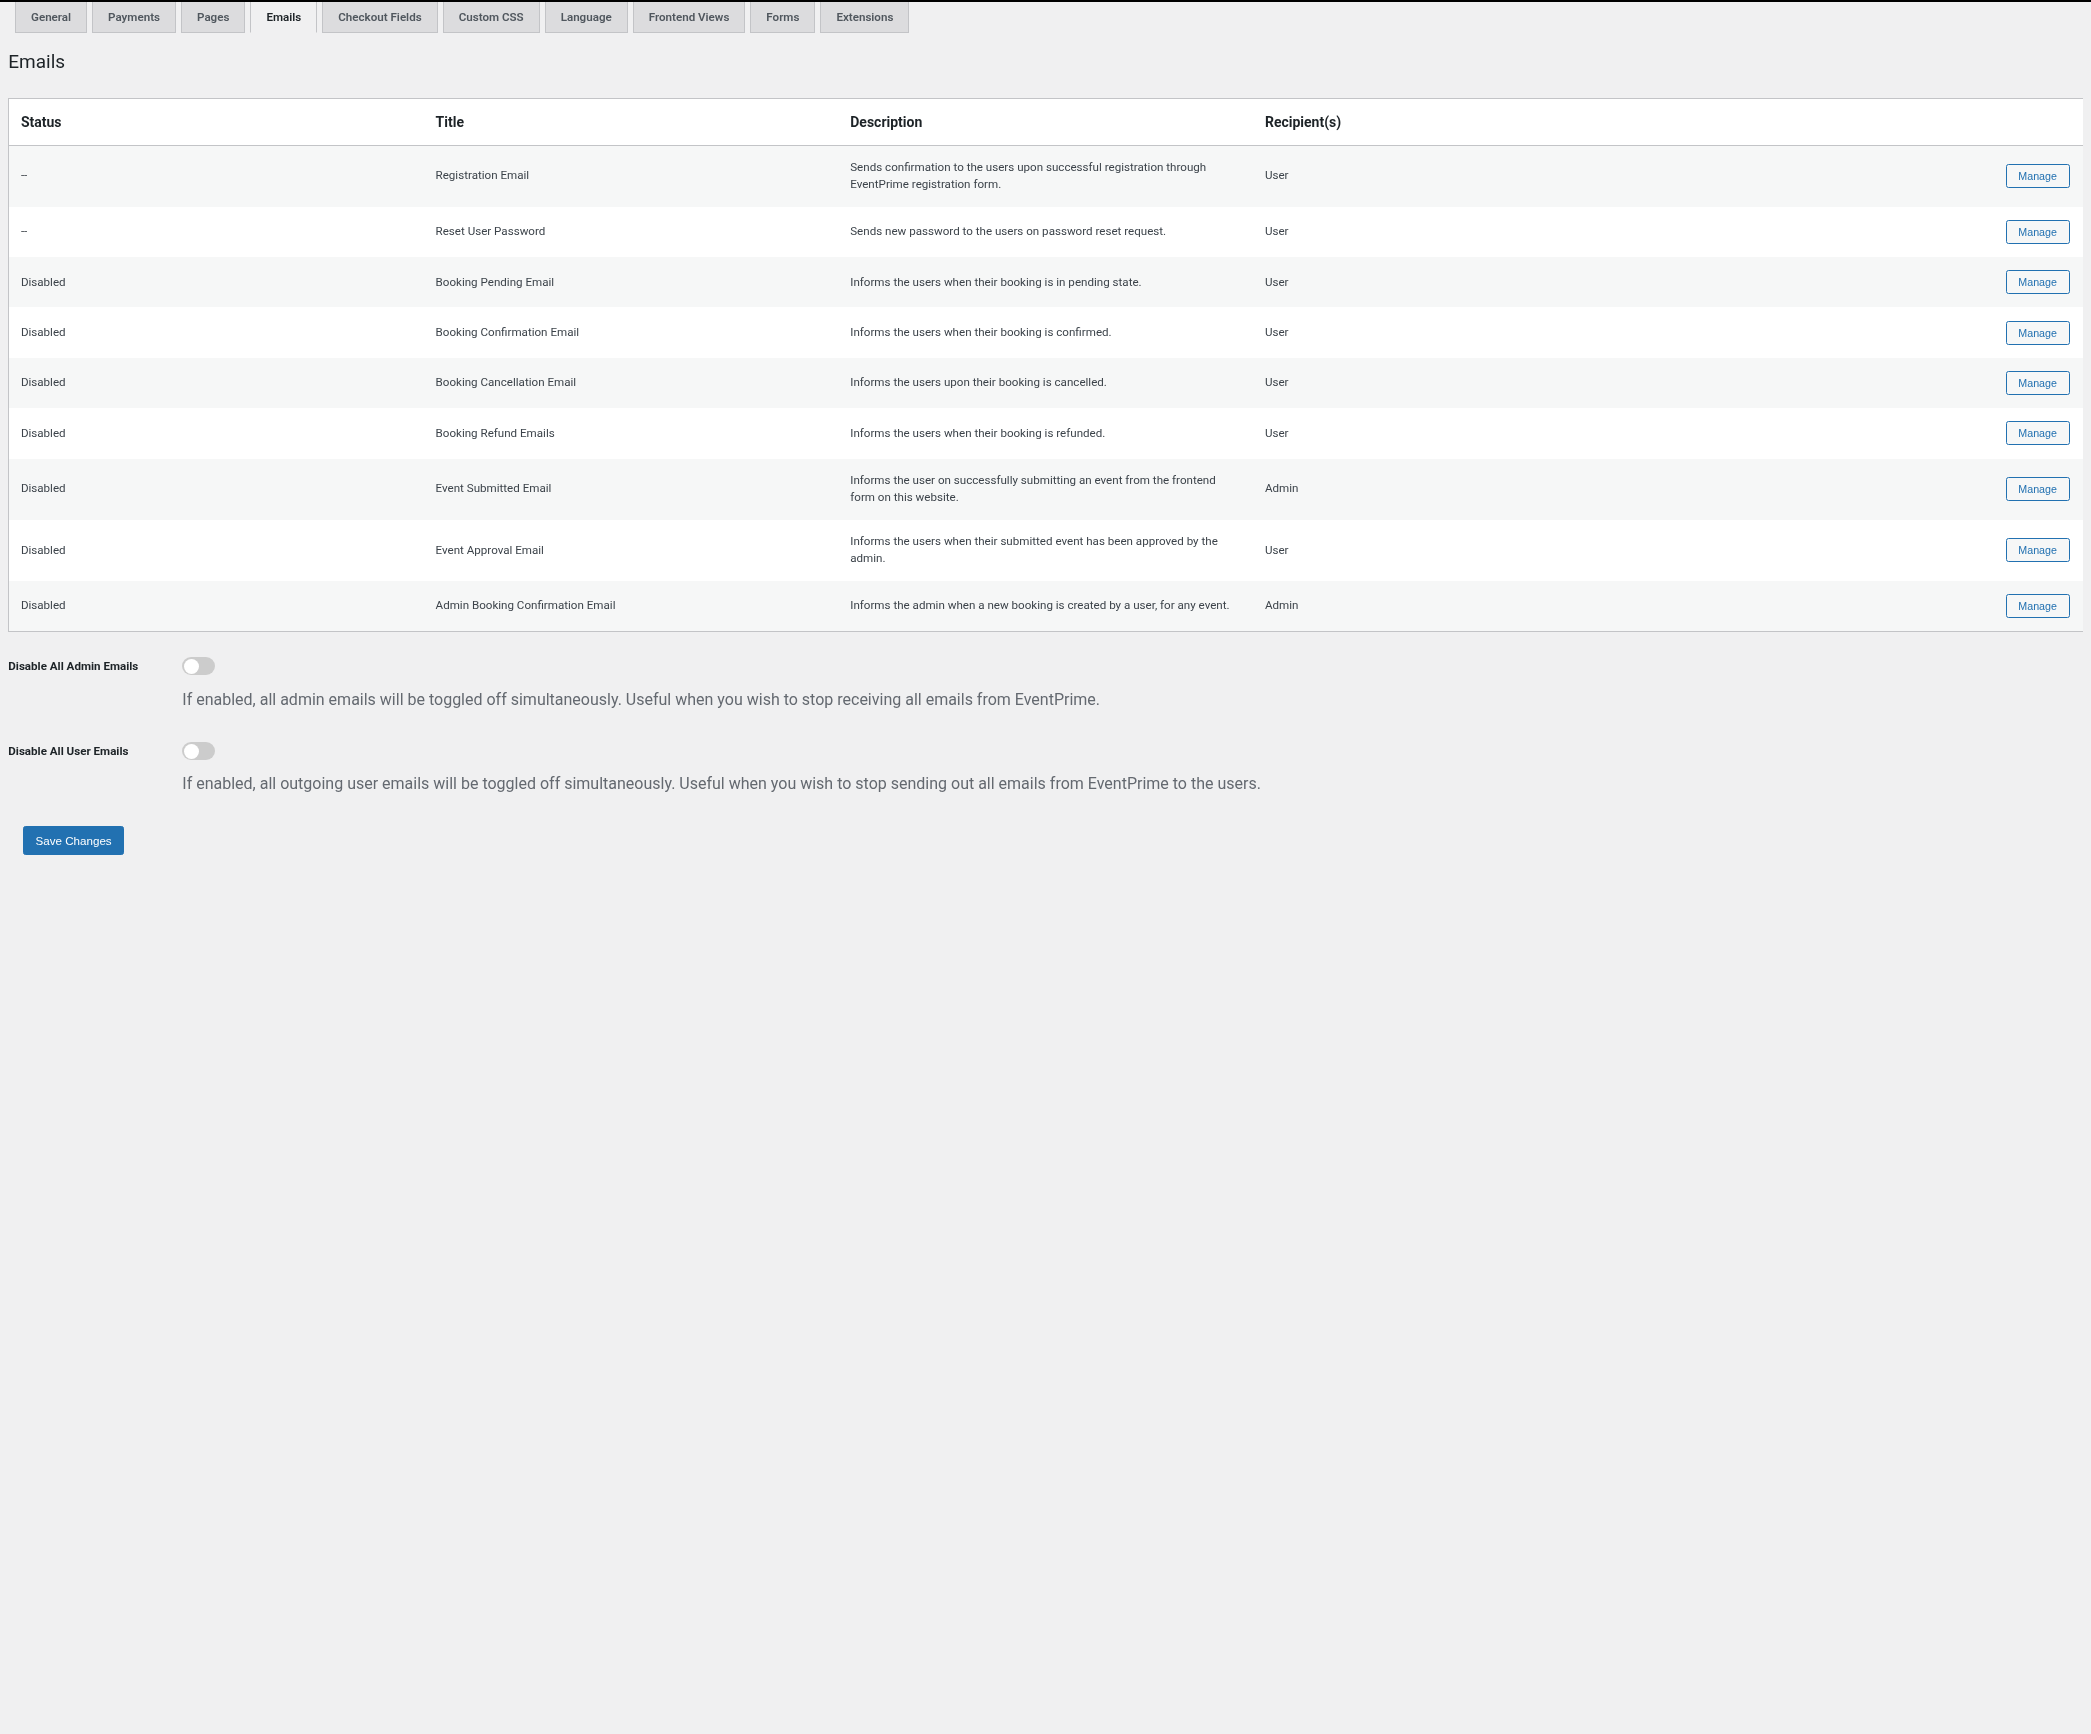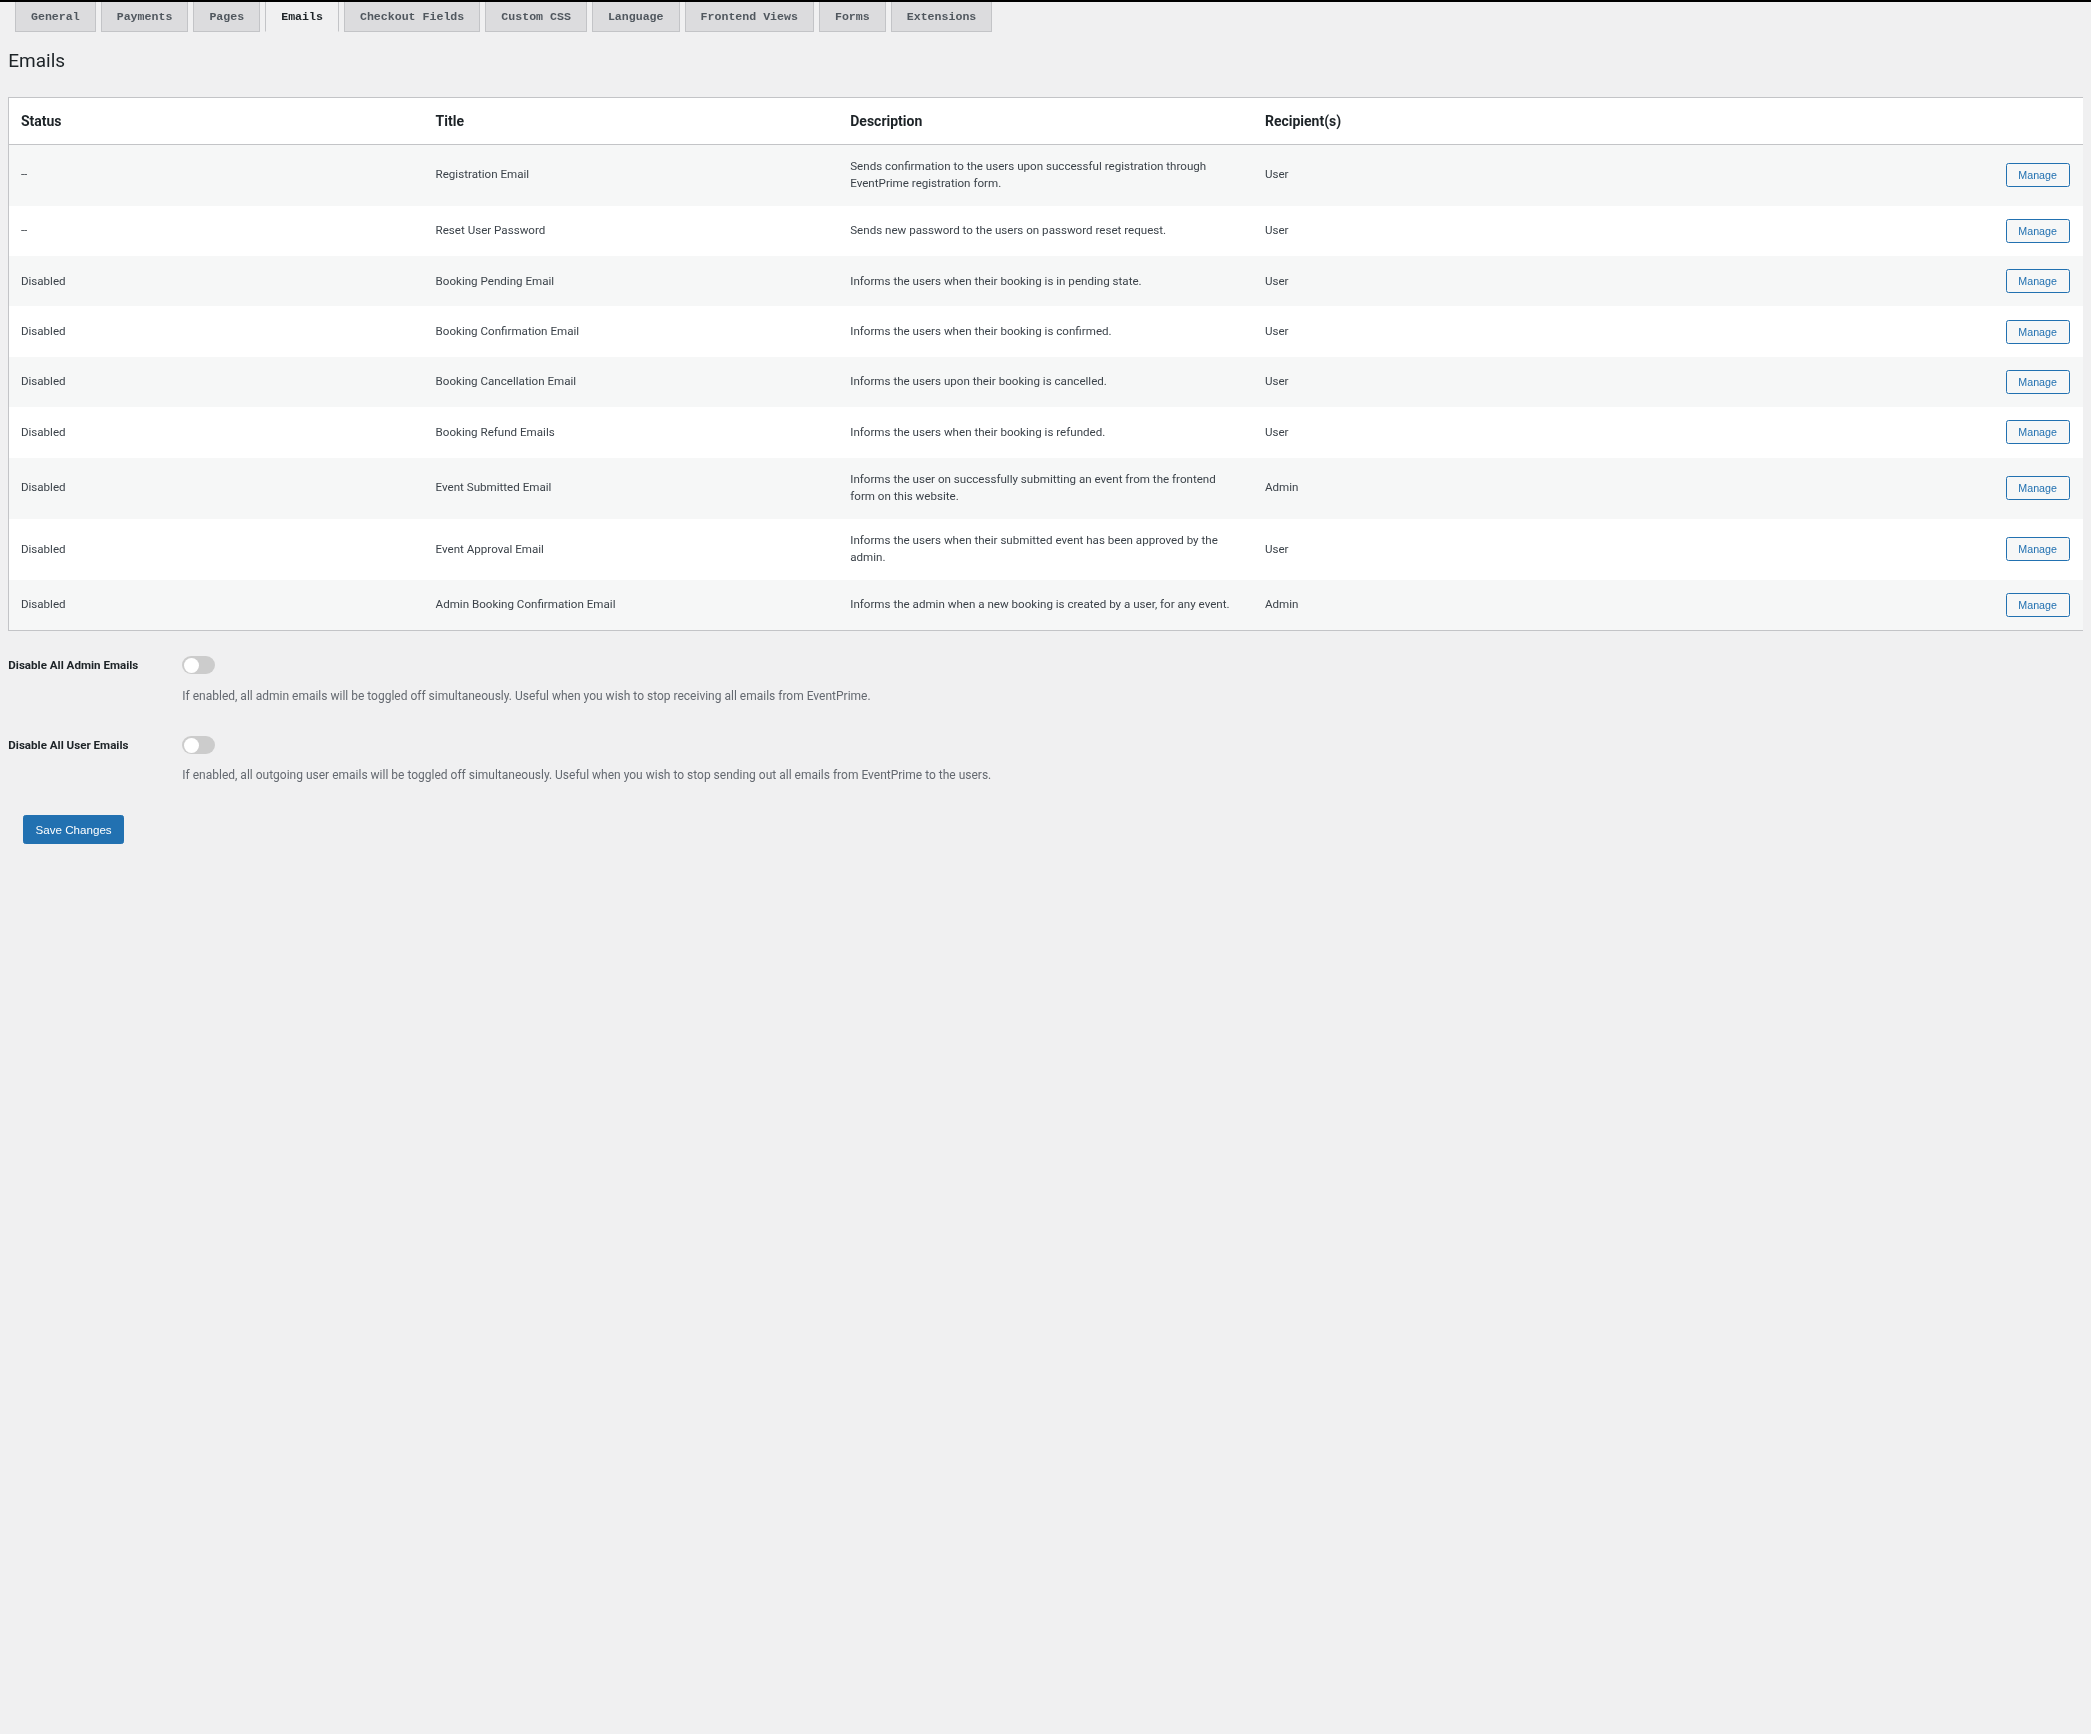--- a/index.html
+++ b/index.html
@@ -16,21 +16,20 @@
     .top-border {
       height: 1.7px;
       background: #000;
       width: 100%;
     }
     .tabs {
       display: flex;
       gap: 5px;
       padding-left: 15px;
       background: #f0f0f1;
-      font-family: Liberation Mono, monospace;
     }
     .tab {
       padding: 8.3px 15px;
       background: #dcdcde;
       color: #50575e;
       font-weight: 600;
       font-size: 11.6px;
       border: 0.8px solid #c3c4c7;
       border-top: none;
       cursor: pointer;
@@ -127,21 +126,21 @@
       width: 15px;
       height: 15px;
       background: #fff;
       border-radius: 50%;
       top: 1.7px;
       left: 1.7px;
       transition: left 0.2s;
     }
     .setting-help {
       color: #646970;
-      font-size: 12px;
+      font-size: 16px;
       margin-top: 11.6px;
     }
     .save-btn {
       background: #2271b1;
       color: #fff;
       border: 0.8px solid #2271b1;
       padding: 6.6px 11.6px;
       font-size: 11.6px;
       border-radius: 2.5px;
       cursor: pointer;

